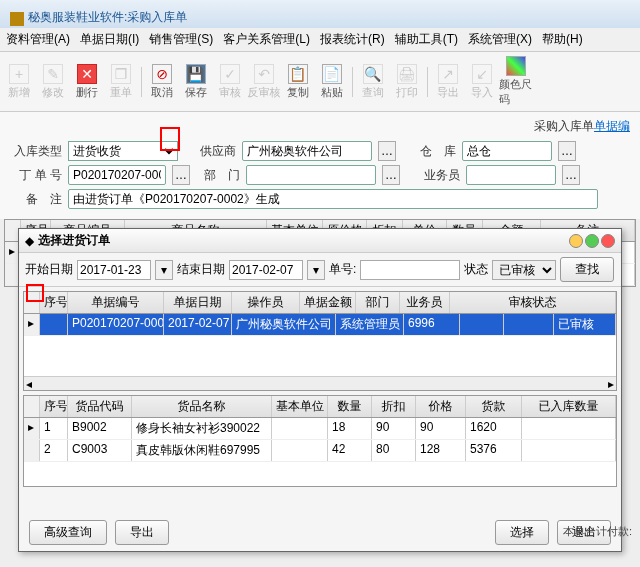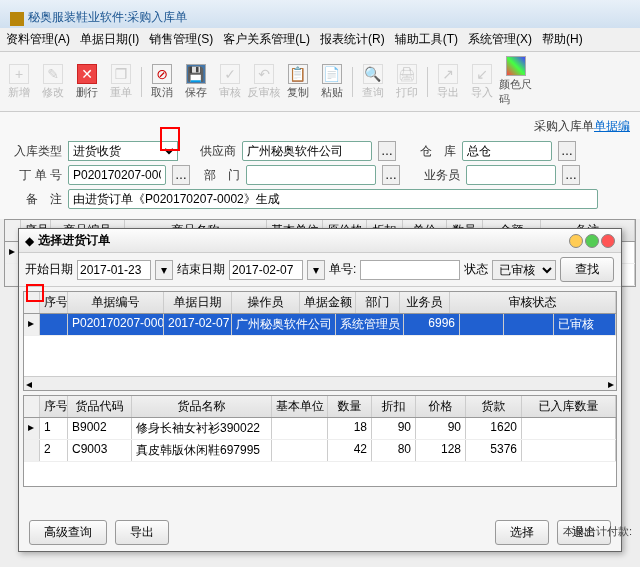--- a/index.html
+++ b/index.html
@@ -21,21 +21,21 @@
 .frow{display:flex;align-items:center;gap:6px;margin-bottom:4px}
 .flabel{width:52px;text-align:right;color:#333}
 .finput{border:1px solid #7a9;border-radius:2px;height:20px;padding:0 4px;background:#fff}
 .fsel{border:1px solid #7a9;height:20px;background:#fff}
 .lookup{width:18px;height:20px;border:1px solid #aaa;background:#f0f0f0;text-align:center;cursor:pointer;line-height:18px}
 .maingrid{border:1px solid #999;margin:0 4px}
 .gh{display:flex;background:linear-gradient(#f0f0f0,#e0e0e0);border-bottom:1px solid #999}
 .gh div,.gr div{border-right:1px solid #ccc;padding:2px 4px;text-align:center;overflow:hidden;white-space:nowrap}
 .gr{display:flex;border-bottom:1px solid #eee;background:#fff}
 .gr div{text-align:left}
-.gr .num{text-align:right}
+.gr .num{}
 .rowmark{width:16px;background:#f0f0f0;text-align:center;border-right:1px solid #999}
 
 .dialog{position:absolute;left:18px;top:228px;width:604px;height:324px;background:#f5f5f5;border:1px solid #666;box-shadow:2px 2px 6px rgba(0,0,0,.3)}
 .dlg-title{background:linear-gradient(#fdfdfd,#e8e8e8);border-bottom:1px solid #ccc;padding:3px 6px;display:flex;align-items:center;justify-content:space-between}
 .dlg-title-l{display:flex;align-items:center;gap:4px}
 .wbtns{display:flex;gap:2px}
 .wbtn{width:14px;height:14px;border-radius:7px;border:1px solid #888;line-height:11px;text-align:center;font-size:9px}
 .wbtn.min{background:#fc5}
 .wbtn.max{background:#5c5}
 .wbtn.cls{background:#f55}

